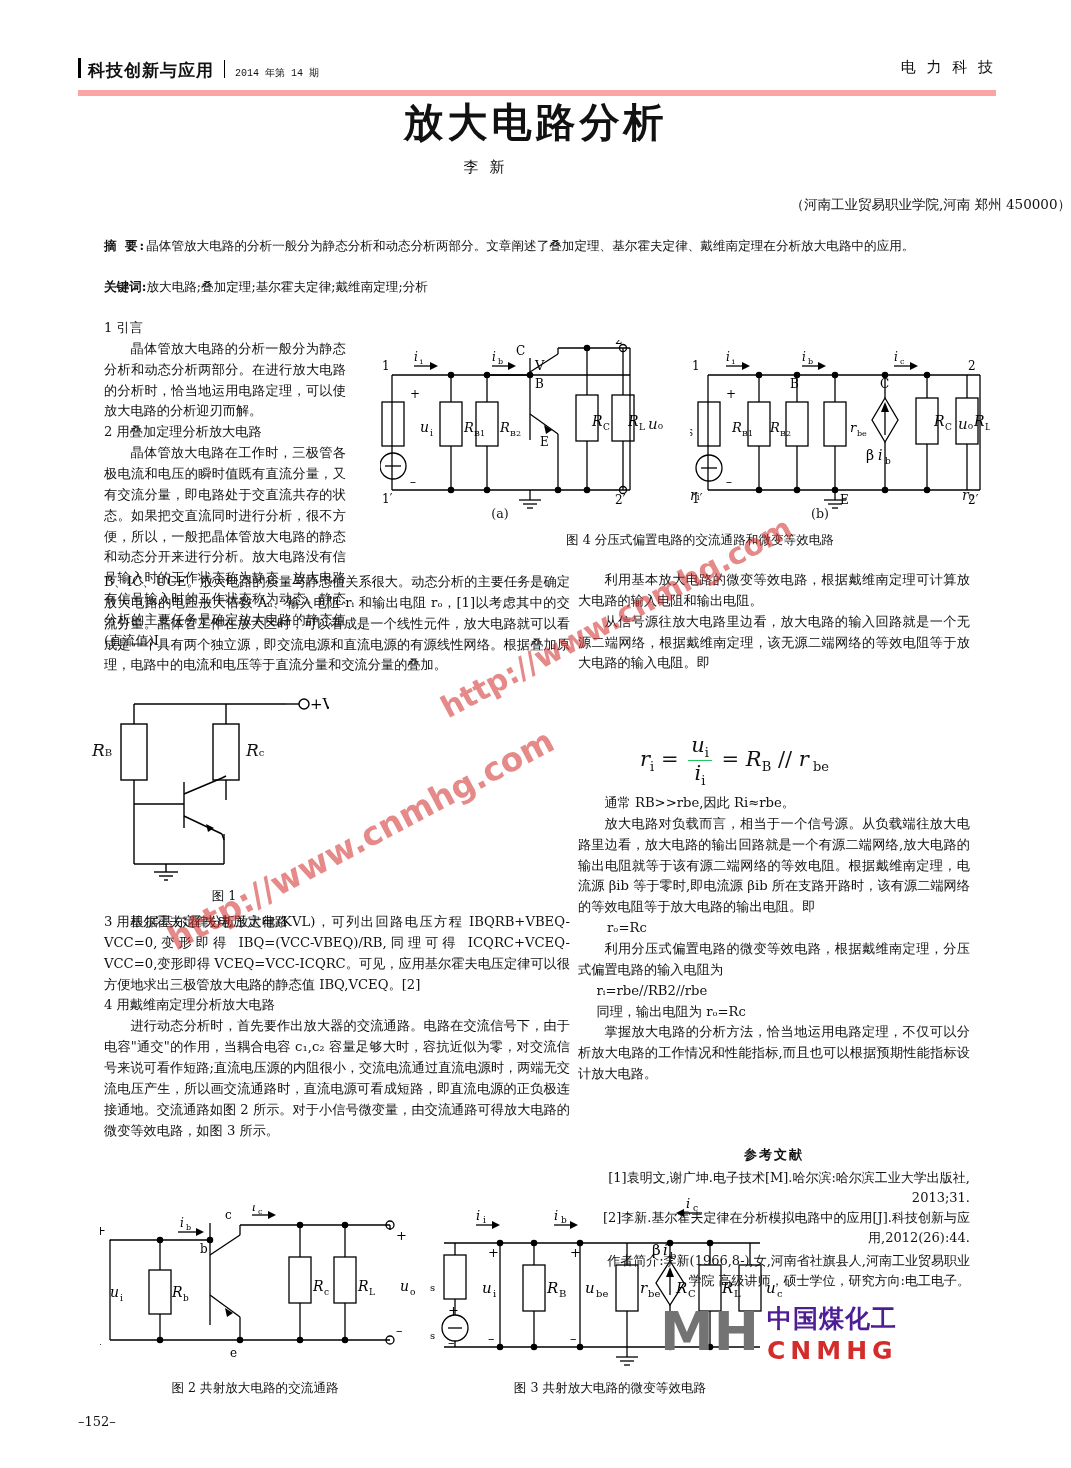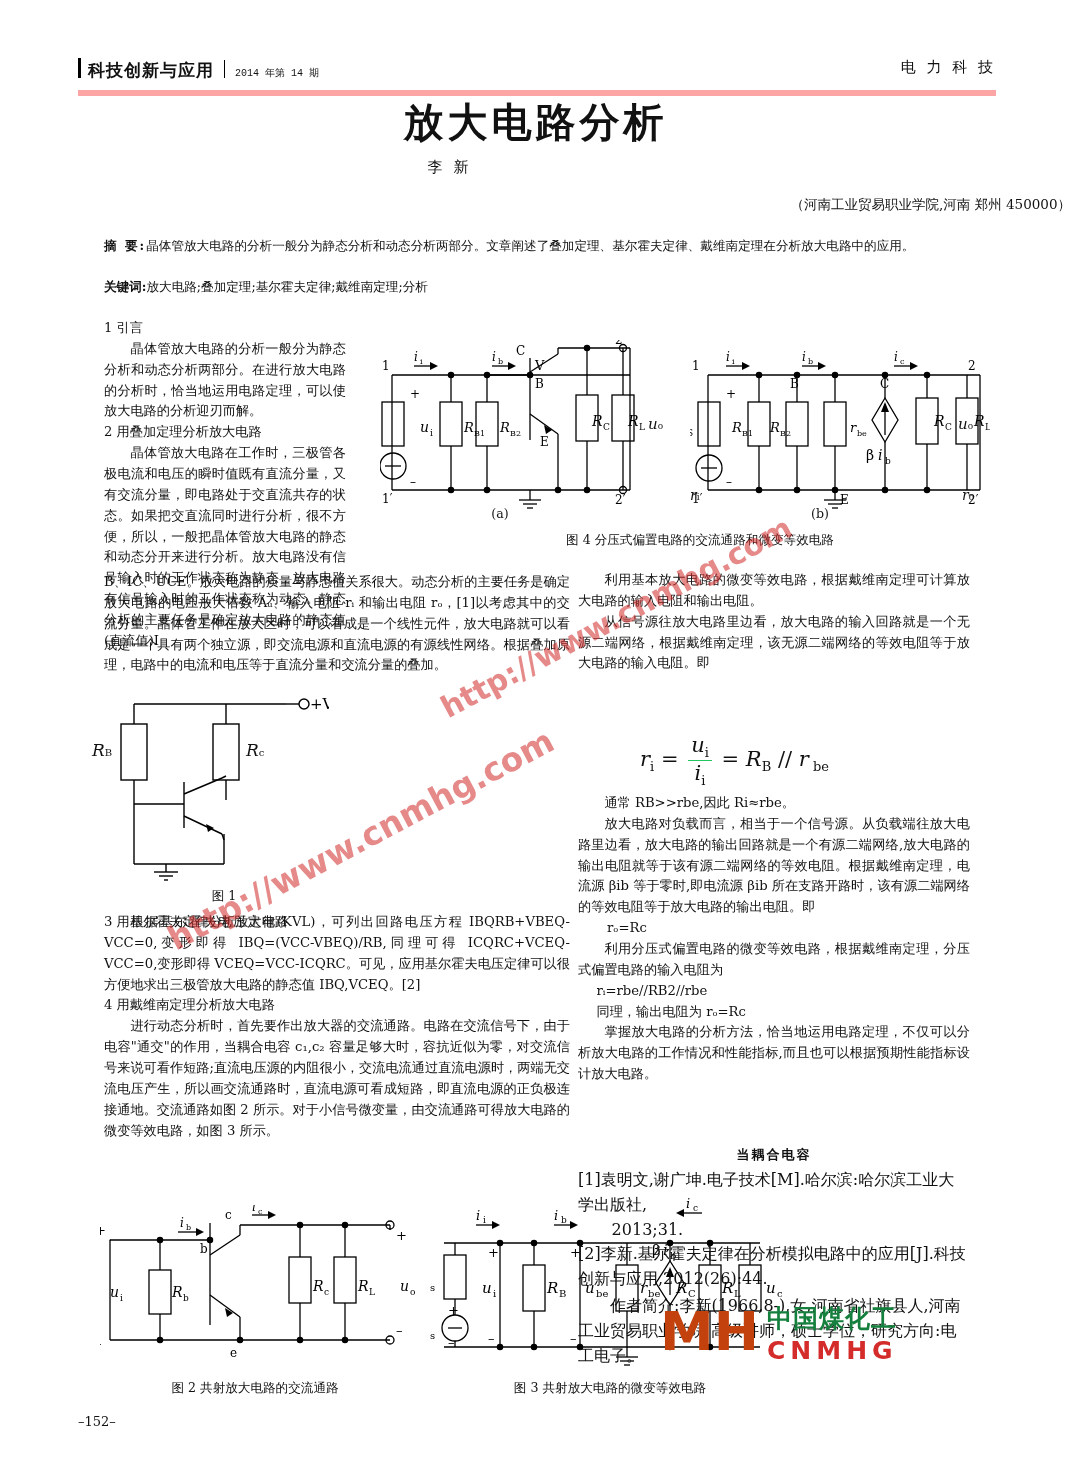--- a/index.html
+++ b/index.html
@@ -20,21 +20,21 @@
   .hdr-title{font-size:17px;font-weight:bold;letter-spacing:1px;font-family:"DejaVu Sans","Liberation Sans",sans-serif;}
   .hdr-sep{display:inline-block;width:1px;height:18px;background:#000;margin:0 10px;position:relative;top:2px;}
   .hdr-issue{font-size:10px;font-family:Liberation Mono, monospace;}
   .hdr-right{position:absolute;right:0;top:2px;font-size:15px;letter-spacing:3px;font-family:"DejaVu Sans","Liberation Sans",sans-serif;}
 
   
   .art-title{position:absolute;left:0;top:95px;width:1071px;text-align:center;
     font-size:40px;font-weight:bold;letter-spacing:4px;
     font-family:"DejaVu Sans","Liberation Sans",sans-serif;}
   .author{position:absolute;left:0;top:158px;width:899px;text-align:center;font-size:15px;letter-spacing:3px;
-    font-family:"DejaVu Sans","Liberation Sans",sans-serif;}
+    font-family:"DejaVu Sans","Liberation Sans",sans-serif;padding-left:36px;}
   .affil{position:absolute;left:0;top:196px;width:1071px;text-align:right;font-size:13.5px;}
 
   
   .abstract{position:absolute;left:104px;top:236px;width:866px;font-size:12.6px;line-height:1.62;text-align:justify;}
   .abstract .lab{font-weight:bold;letter-spacing:2px;}
   .keywords{position:absolute;left:104px;top:277px;width:866px;font-size:12.6px;line-height:1.6;}
   .keywords .lab{font-weight:bold;}
 
   
   .col{position:absolute;font-size:13.2px;line-height:1.58;text-align:justify;}
@@ -42,43 +42,43 @@
   .col p.noind{text-indent:0;}
   .colL{left:104px;top:318px;width:242px;}
   .colL2{left:104px;top:912px;width:466px;}
   .colR{left:578px;top:570px;width:392px;}
 
   
   .cap{position:absolute;font-size:12.6px;text-align:center;font-family:"DejaVu Serif","Liberation Serif",serif;}
 
   
   .refs-title{position:absolute;left:578px;top:1146px;width:392px;text-align:center;font-size:13px;font-weight:bold;letter-spacing:2px;}
-  .refs{position:absolute;left:578px;top:1168px;width:392px;font-size:16px;line-height:1.55;}
+  .refs{position:absolute;left:578px;top:1168px;width:392px;font-size:13px;line-height:1.55;text-align:right;}
   .refs div{text-indent:0;}
   .refs .ind{margin-left:2.1em;text-indent:0;}
 
   .pagenum{position:absolute;left:78px;top:1414px;font-size:13px;}
 
   
   .formula{position:absolute;left:640px;top:733px;font-size:21px;font-family:"DejaVu Serif","Liberation Serif",serif;}
   .frac{display:inline-block;vertical-align:middle;text-align:center;margin:0 3px;}
   .frac .num{display:block;border-bottom:1px solid #22c55e;padding:0 3px;}
   .frac .den{display:block;padding:0 3px;}
   sub{font-size:.62em;}
   .it{font-style:italic;}
 
   
   .wm{position:absolute;color:rgba(208,40,40,.55);font-weight:bold;font-family:"DejaVu Sans","Liberation Sans",sans-serif;
       transform:rotate(-28deg);white-space:nowrap;pointer-events:none;}
   .wm1{left:420px;top:600px;font-size:30px;}
   .wm2{left:145px;top:820px;font-size:33px;}
 
   .logo{position:absolute;left:660px;top:1300px;width:300px;height:76px;}
-  .logo .mh{position:absolute;left:0;top:0;font-size:54px;color:#c2410c;font-weight:bold;font-family:"DejaVu Sans","Liberation Sans",sans-serif;}
-  .logo .cn1{position:absolute;left:107px;top:2px;font-size:25px;font-weight:bold;color:#15803d;letter-spacing:1px;font-family:"DejaVu Sans","Liberation Sans",sans-serif;}
+  .logo .mh{position:absolute;left:0;top:0;font-size:54px;color:#737373;font-weight:bold;font-family:"DejaVu Sans","Liberation Sans",sans-serif;}
+  .logo .cn1{position:absolute;left:107px;top:2px;font-size:25px;font-weight:bold;color:#4c1d95;letter-spacing:1px;font-family:"DejaVu Sans","Liberation Sans",sans-serif;}
   .logo .cn2{position:absolute;left:107px;top:36px;font-size:25px;font-weight:bold;color:#d42b2b;letter-spacing:5px;font-family:"DejaVu Sans","Liberation Sans",sans-serif;}
 
   svg{display:block;}
   .fig{position:absolute;}
 </style>
 </head>
 <body>
 
 <div class="page">
 
@@ -578,21 +578,21 @@
   <div class="col" style="left:578px;top:793px;width:392px;">
     <p>通常 RB&gt;&gt;rbe,因此 Ri≈rbe。</p>
     <p>放大电路对负载而言，相当于一个信号源。从负载端往放大电路里边看，放大电路的输出回路就是一个有源二端网络,放大电路的输出电阻就等于该有源二端网络的等效电阻。根据戴维南定理，电流源 βib 等于零时,即电流源 βib 所在支路开路时，该有源二端网络的等效电阻等于放大电路的输出电阻。即</p>
     <p class="noind" style="text-indent:2.2em;">rₒ=Rc</p>
     <p>利用分压式偏置电路的微变等效电路，根据戴维南定理，分压式偏置电路的输入电阻为</p>
     <p class="noind" style="text-indent:1.4em;">rᵢ=rbe//RB2//rbe</p>
     <p class="noind" style="text-indent:1.4em;">同理，输出电阻为    rₒ=Rc</p>
     <p>掌握放大电路的分析方法，恰当地运用电路定理，不仅可以分析放大电路的工作情况和性能指标,而且也可以根据预期性能指标设计放大电路。</p>
   </div>
 
-  <div class="refs-title">当耦合电容</div>
+  <div class="refs-title">参考文献</div>
   <div class="refs">
     <div>[1]袁明文,谢广坤.电子技术[M].哈尔滨:哈尔滨工业大学出版社,</div>
     <div class="ind">2013;31.</div>
     <div>[2]李新.基尔霍夫定律在分析模拟电路中的应用[J].科技创新与应用,2012(26):44.</div>
     <div style="text-indent:2em;margin-top:2px;">作者简介:李新(1966,8-),女,河南省社旗县人,河南工业贸易职业学院    高级讲师，硕士学位，研究方向:电工电子。</div>
   </div>
 
   <div class="wm wm1">http://www.cnmhg.com</div>
   <div class="wm wm2">http://www.cnmhg.com</div>
 

